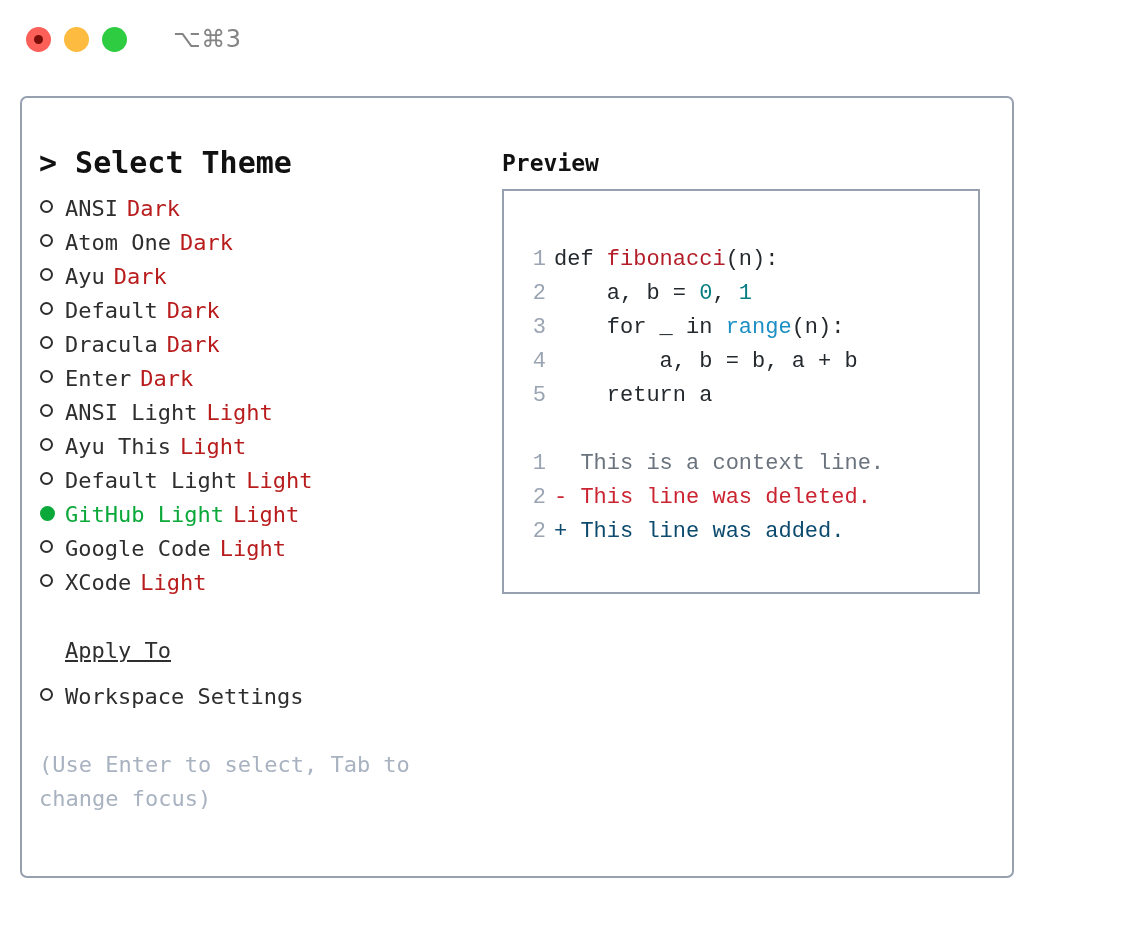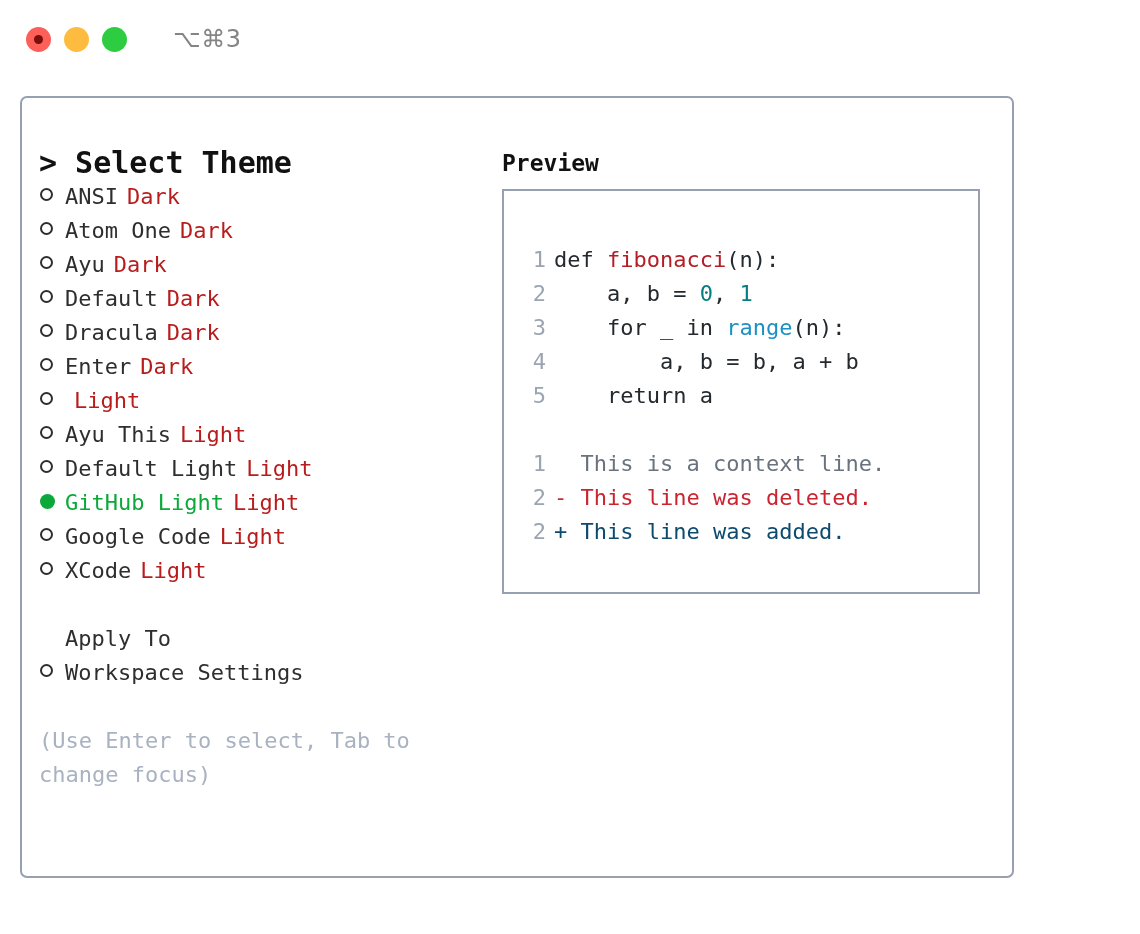--- a/index.html
+++ b/index.html
@@ -78,21 +78,21 @@
   }
 
   .section-title {
     font-size: 30px;
     font-weight: bold;
     color: #111111;
     line-height: 34px;
     white-space: pre;
   }
 
-  .opt-list { margin-top: 0; }
+  .opt-list { margin-top: 12px; }
 
   .opt {
     display: flex;
     align-items: baseline;
     line-height: 34px;
     height: 34px;
     font-size: 22px;
     white-space: pre;
   }
   .marker {
@@ -123,20 +123,21 @@
 
   .group-head {
     display: flex;
     align-items: baseline;
     line-height: 34px;
     height: 34px;
     font-size: 22px;
     color: #2e2e2e;
     white-space: pre;
     margin-top: 34px;
+    text-decoration: underline;
   }
 
   .hint {
     margin-top: 34px;
     font-size: 22px;
     line-height: 34px;
     color: #a8b2c0;
     width: 410px;
     white-space: pre-wrap;
     word-break: break-word;
@@ -155,20 +156,21 @@
     line-height: 34px;
     margin-bottom: 9px;
   }
 
   .preview-box {
     width: 478px;
     height: 405px;
     border: 2px solid #96a0b0;
     background: #ffffff;
     position: relative;
+    font-family: Liberation Mono, monospace;
   }
 
   .code {
     position: absolute;
     left: 20px; top: 52px;
     font-size: 22px;
     line-height: 34px;
     white-space: pre;
   }
 
@@ -214,21 +216,21 @@
 
         <div class="section-title">&gt; Select Theme</div>
 
         <div class="opt-list" id="theme-list">
             <div class="opt"><span class="marker"><span class="dot-hollow"></span></span><span class="opt-label">ANSI</span><span class="opt-tag pad">Dark</span></div>
             <div class="opt"><span class="marker"><span class="dot-hollow"></span></span><span class="opt-label">Atom One</span><span class="opt-tag pad">Dark</span></div>
             <div class="opt"><span class="marker"><span class="dot-hollow"></span></span><span class="opt-label">Ayu</span><span class="opt-tag pad">Dark</span></div>
             <div class="opt"><span class="marker"><span class="dot-hollow"></span></span><span class="opt-label">Default</span><span class="opt-tag pad">Dark</span></div>
             <div class="opt"><span class="marker"><span class="dot-hollow"></span></span><span class="opt-label">Dracula</span><span class="opt-tag pad">Dark</span></div>
             <div class="opt"><span class="marker"><span class="dot-hollow"></span></span><span class="opt-label">Enter</span><span class="opt-tag pad">Dark</span></div>
-            <div class="opt"><span class="marker"><span class="dot-hollow"></span></span><span class="opt-tag pad">Light</span></div>
+            <div class="opt"><span class="marker"><span class="dot-hollow"></span></span><span class="opt-label">ANSI Light</span><span class="opt-tag pad">Light</span></div>
             <div class="opt"><span class="marker"><span class="dot-hollow"></span></span><span class="opt-label">Ayu This</span><span class="opt-tag pad">Light</span></div>
             <div class="opt"><span class="marker"><span class="dot-hollow"></span></span><span class="opt-label">Default Light</span><span class="opt-tag pad">Light</span></div>
             <div class="opt selected"><span class="marker"><span class="dot-filled"></span></span><span class="opt-label">GitHub Light</span><span class="opt-tag pad">Light</span></div>
             <div class="opt"><span class="marker"><span class="dot-hollow"></span></span><span class="opt-label">Google Code</span><span class="opt-tag pad">Light</span></div>
             <div class="opt"><span class="marker"><span class="dot-hollow"></span></span><span class="opt-label">XCode</span><span class="opt-tag pad">Light</span></div>
           </div>
 
         <div class="group-head">
           <span class="marker"></span>
           <span>Apply To</span>

